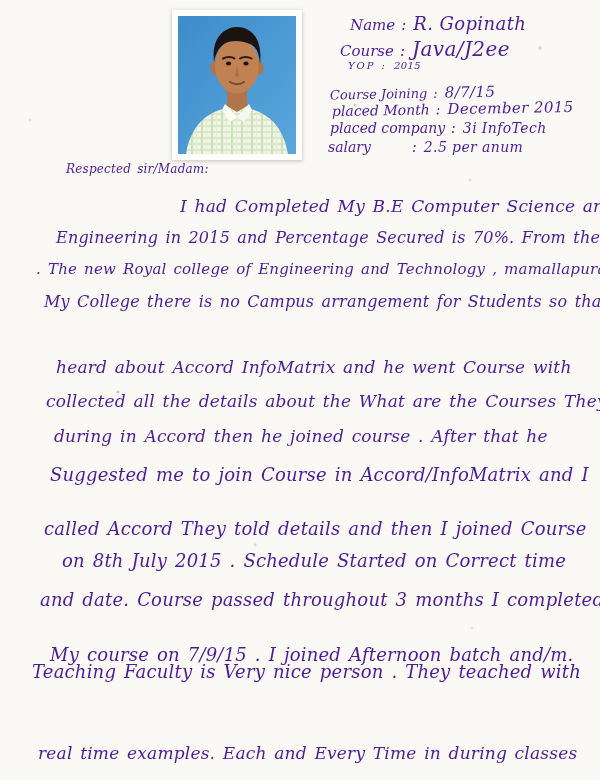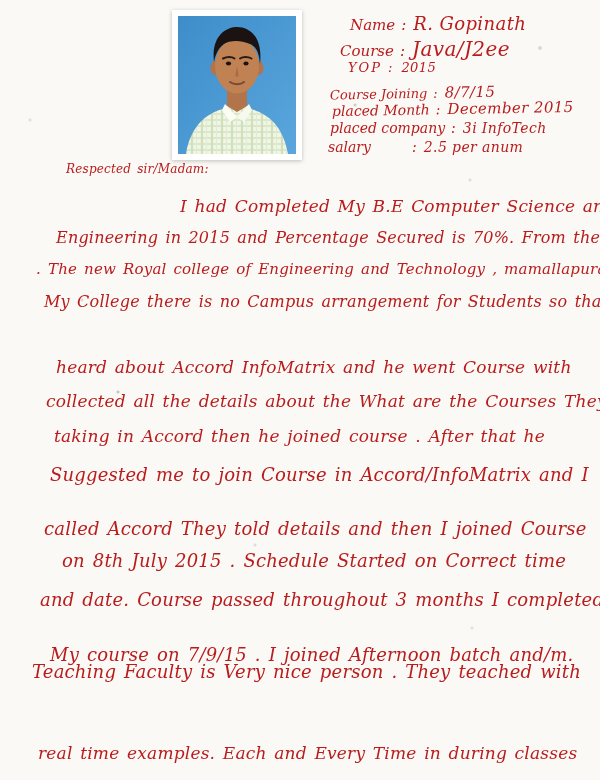--- a/index.html
+++ b/index.html
@@ -1,21 +1,21 @@
 <!DOCTYPE html>
 <html><head>
 <meta charset="utf-8">
 <style>
   * { margin:0; padding:0; box-sizing:border-box; }
   html,body { background:#ffffff; }
   .paper {
     position:relative; width:600px; height:780px;
     background:#fbf9f6; overflow:hidden;
     font-family:"DejaVu Serif", serif; font-style:italic;
-    color:#b91c1c;
+    color:#4c1d95;
   }
   
   .paper::before{
     content:""; position:absolute; inset:0; pointer-events:none;
     background-image:
       radial-gradient(circle at 118px 392px, rgba(110,100,95,.35) 1px, transparent 2px),
       radial-gradient(circle at 355px 105px, rgba(110,100,95,.30) 1px, transparent 2px),
       radial-gradient(circle at 82px 300px, rgba(140,120,110,.25) 1px, transparent 2px),
       radial-gradient(circle at 540px 48px, rgba(160,140,130,.30) 1.5px, transparent 2.5px),
       radial-gradient(circle at 472px 628px, rgba(150,130,120,.22) 1px, transparent 2px),
@@ -71,21 +71,21 @@
       <path d="M52 66 C56 69 62.5 69 66 66" stroke="#7c4a33" stroke-width="2" fill="none" stroke-linecap="round"></path>
     </svg>
   </div>
 
   <div class="hfield" style="left:350px; top:13px; font-size:15px;">
     <span class="hlabel">Name</span><span class="colon">:</span><span class="hvalue" style="font-size:18px;">R. Gopinath</span>
   </div>
   <div class="hfield" style="left:340px; top:37px; font-size:15px;">
     <span class="hlabel">Course</span><span class="colon">:</span><span class="hvalue" style="font-size:20px;">Java/J2ee</span>
   </div>
-  <div class="hfield" style="left:348px; top:60px; font-size:13px; letter-spacing:2px;">
+  <div class="hfield" style="left:348px; top:60px; font-size:10px; letter-spacing:2px;">
     <span class="hlabel">YOP</span><span class="colon">:</span><span class="hvalue">2015</span>
   </div>
   <div class="hfield" style="left:330px; top:84px; font-size:13px; transform:rotate(-1deg);">
     <span class="hlabel">Course Joining</span><span class="colon">:</span><span class="hvalue" style="font-size:15px;">8/7/15</span>
   </div>
   <div class="hfield" style="left:332px; top:100px; font-size:14px; transform:rotate(-1deg);">
     <span class="hlabel">placed Month</span><span class="colon">:</span><span class="hvalue" style="font-size:15px;">December 2015</span>
   </div>
   <div class="hfield" style="left:330px; top:120px; font-size:14px;">
     <span class="hlabel">placed company</span><span class="colon">:</span><span class="hvalue">3i InfoTech</span>
@@ -95,21 +95,21 @@
   </div>
 
   <div class="hw" style="left:66px; top:162px; font-size:12px;">Respected sir/Madam:</div>
 
   <div class="hw" style="left:180px; top:196px; font-size:17px;">I had Completed My B.E Computer Science and</div>
   <div class="hw" style="left:56px;  top:228px; font-size:16px;">Engineering in 2015 and Percentage Secured is 70%. From the</div>
   <div class="hw" style="left:36px;  top:260px; font-size:15px;">. The new Royal college of Engineering and Technology , mamallapuram..In</div>
   <div class="hw" style="left:44px;  top:292px; font-size:16px;">My College there is no Campus arrangement for Students so that</div>
   <div class="hw" style="left:56px;  top:357px; font-size:17px;">heard about Accord InfoMatrix and he went Course with</div>
   <div class="hw" style="left:46px;  top:391px; font-size:17px;">collected all the details about the What are the Courses They</div>
-  <div class="hw" style="left:54px;  top:426px; font-size:17px;">taking in Accord then he joined course . After that he</div>
+  <div class="hw" style="left:54px;  top:426px; font-size:17px;">during in Accord then he joined course . After that he</div>
   <div class="hw" style="left:50px;  top:464px; font-size:18px;">Suggested me to join Course in Accord/InfoMatrix and I</div>
   <div class="hw" style="left:44px;  top:502px; font-size:18px;margin-top:16px;">called Accord They told details and then I joined Course</div>
   <div class="hw" style="left:62px;  top:550px; font-size:18px;font-style:italic;">on 8th July 2015 . Schedule Started on Correct time</div>
   <div class="hw" style="left:40px;  top:589px; font-size:18px;">and date. Course passed throughout 3 months I completed</div>
   <div class="hw" style="left:50px;  top:644px; font-size:18px;">My course on 7/9/15 . I joined Afternoon batch and/m.</div>
   <div class="hw" style="left:32px;  top:661px; font-size:18px;">Teaching Faculty is Very nice person . They teached with</div>
   <div class="hw" style="left:38px;  top:743px; font-size:17px;">real time examples. Each and Every Time in during classes</div>
 
 </div>
 

